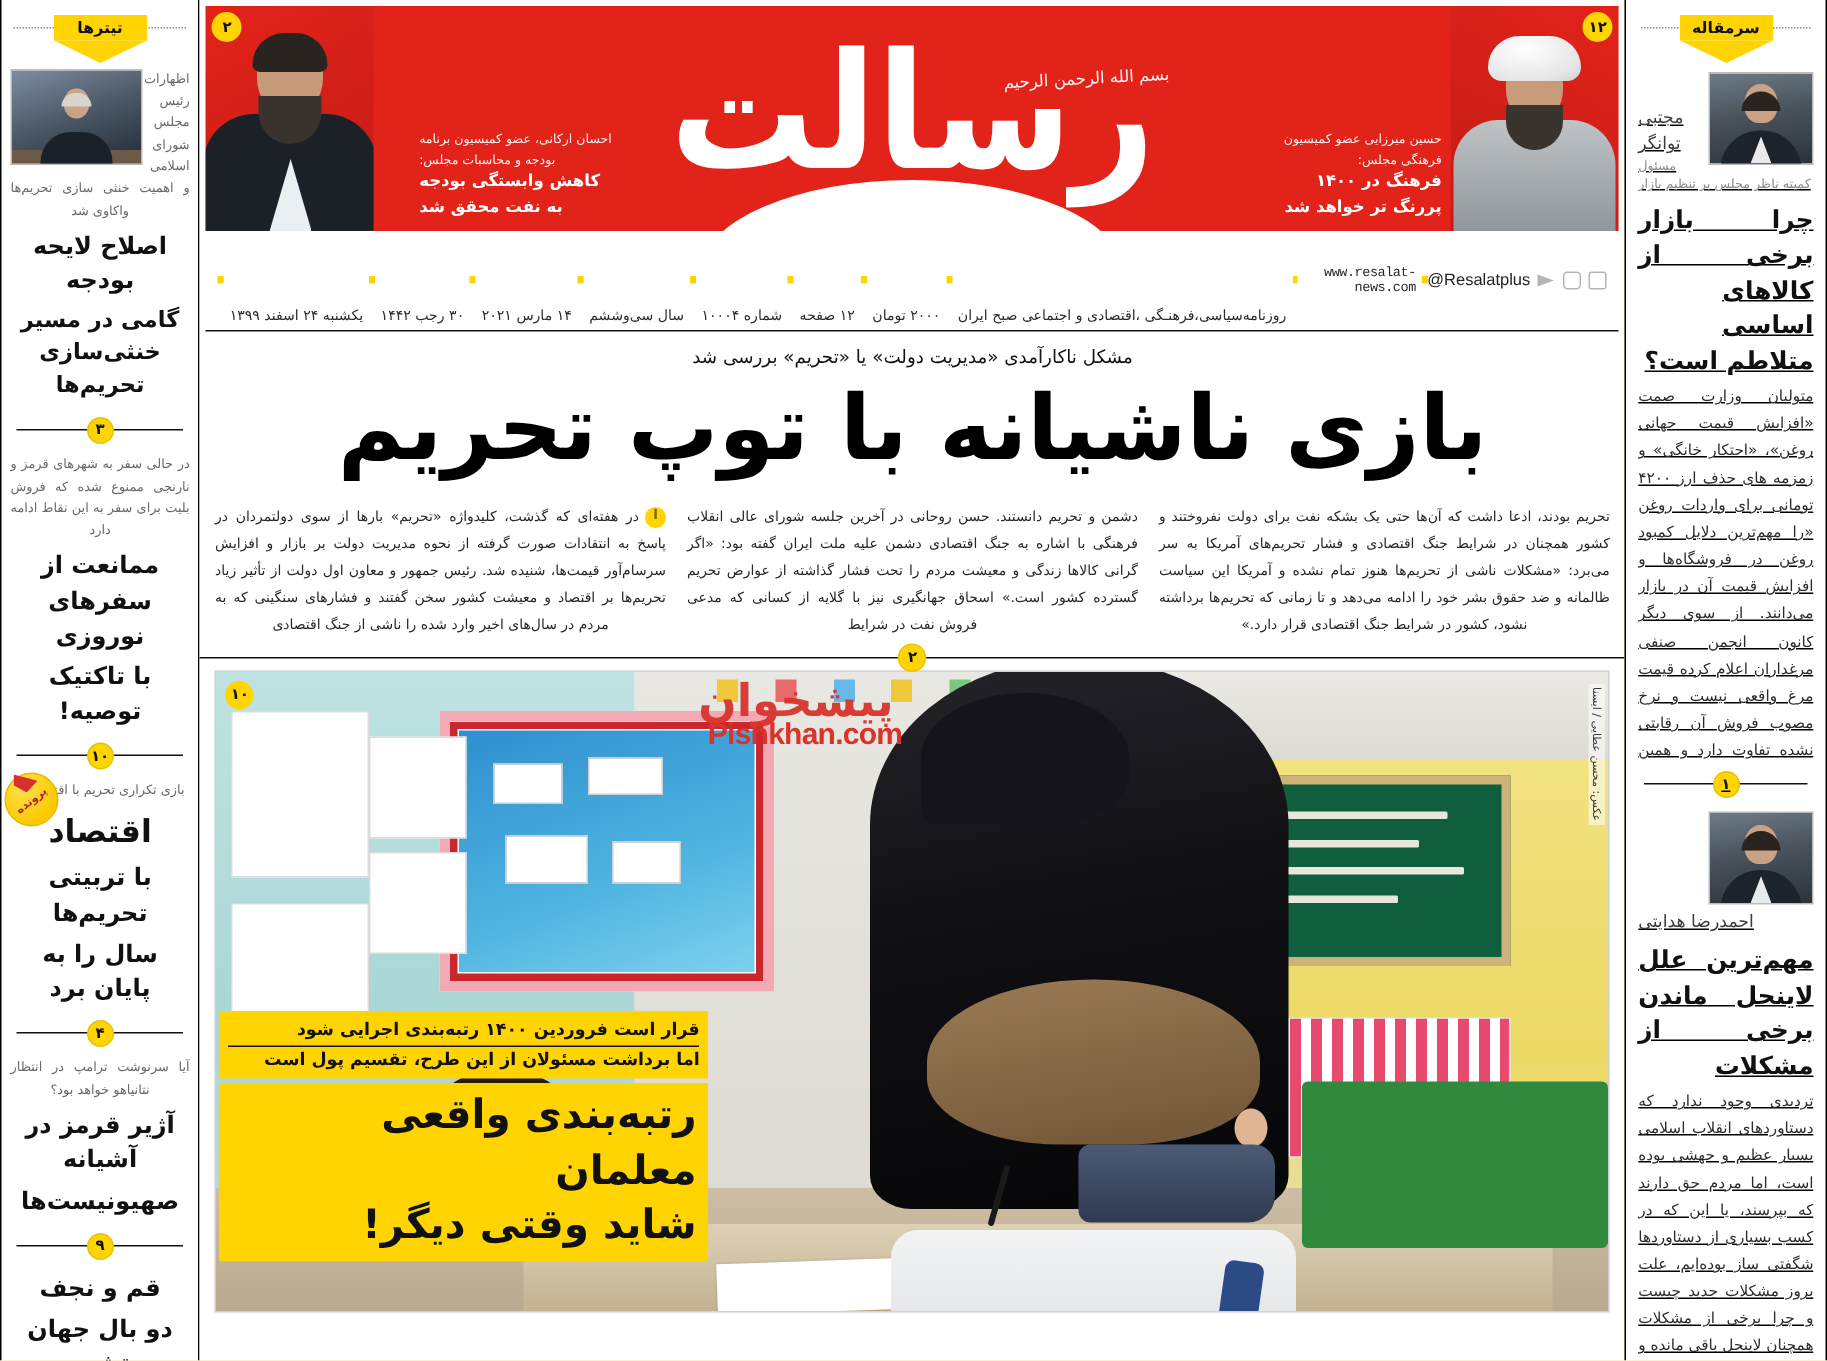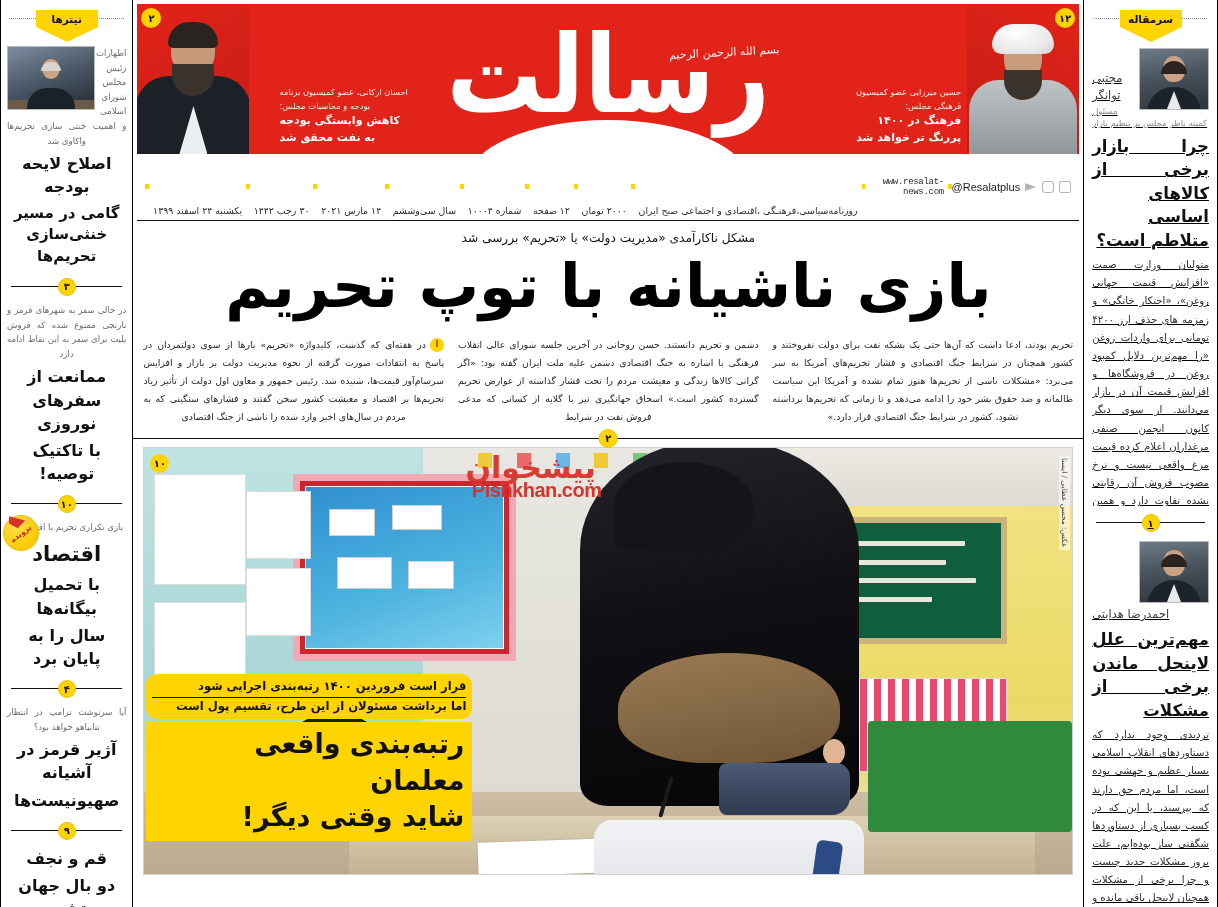--- a/index.html
+++ b/index.html
@@ -499,21 +499,21 @@
     position:absolute; right:2px; top:8px; z-index: 10;
     writing-mode: vertical-rl; text-orientation: mixed;
     font-size: 7.4px; color:#3a3a3a; background:rgba(255,255,255,.55);
     padding:2px 1px; letter-spacing:-0.2px;
   }
 
   .ph-kicker {
     position:absolute; left:2px; top:226px; z-index: 11;
     width: 326px; background:#ffd400; padding:4px 6px 3px 6px;
     font-size: 11.6px; font-weight:bold; line-height:1.55; color:#111;
-    text-align:right; letter-spacing:-0.3px;border-radius:11px;
+    text-align:right; letter-spacing:-0.3px;
   }
   .ph-kicker .ul { border-bottom: 1.2px solid #111; padding-bottom:1px; }
   .ph-head {
     position:absolute; left:2px; top:274px; z-index: 11;
     width: 326px; background:#ffd400; padding:4px 8px 6px 8px;
     font-size: 27px; font-weight:bold; line-height:1.34; color:#111;
     text-align:right; letter-spacing:-1.2px;
   }
 </style>
 </head>
@@ -556,21 +556,21 @@
       </div>
     </div>
 
     <div class="econ-block">
       <div class="dossier-badge">
         <span>پرونده</span>
       </div>
       <div class="dossier-ribbon"></div>
       <div class="titr-kicker">بازی تکراری تحریم با اقتصاد ۹۹</div>
       <div class="titr-head" style="font-size:21px">اقتصاد</div>
-      <div class="titr-head">با تحمیل بیگانه‌ها</div>
+      <div class="titr-head">با تربیتی تحریم‌ها</div>
       <div class="titr-head">سال را به پایان برد</div>
       <div class="pagebadge-rule">
         <div class="pagebadge">۴</div>
       </div>
     </div>
 
     <div>
       <div class="titr-kicker">آیا سرنوشت ترامپ در انتظار نتانیاهو خواهد بود؟</div>
       <div class="titr-head">آژیر قرمز در آشیانه</div>
       <div class="titr-head">صهیونیست‌ها</div>

